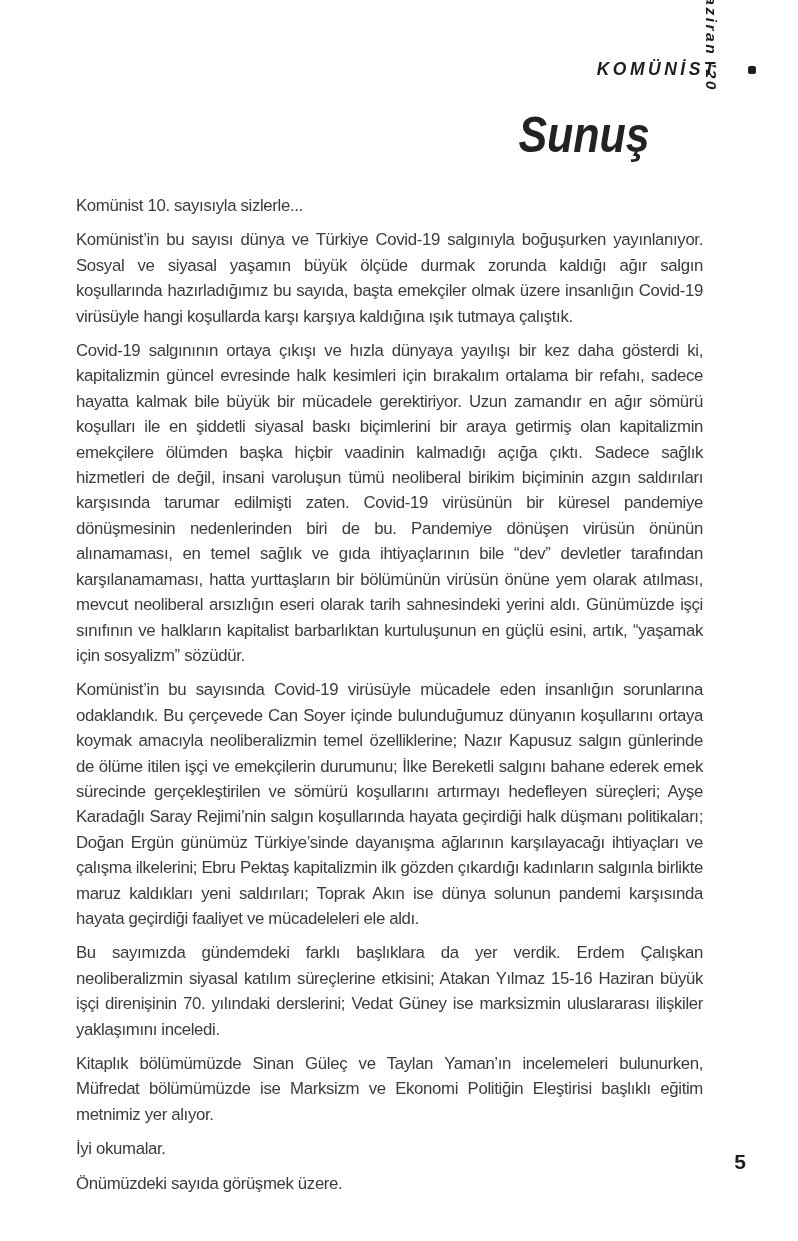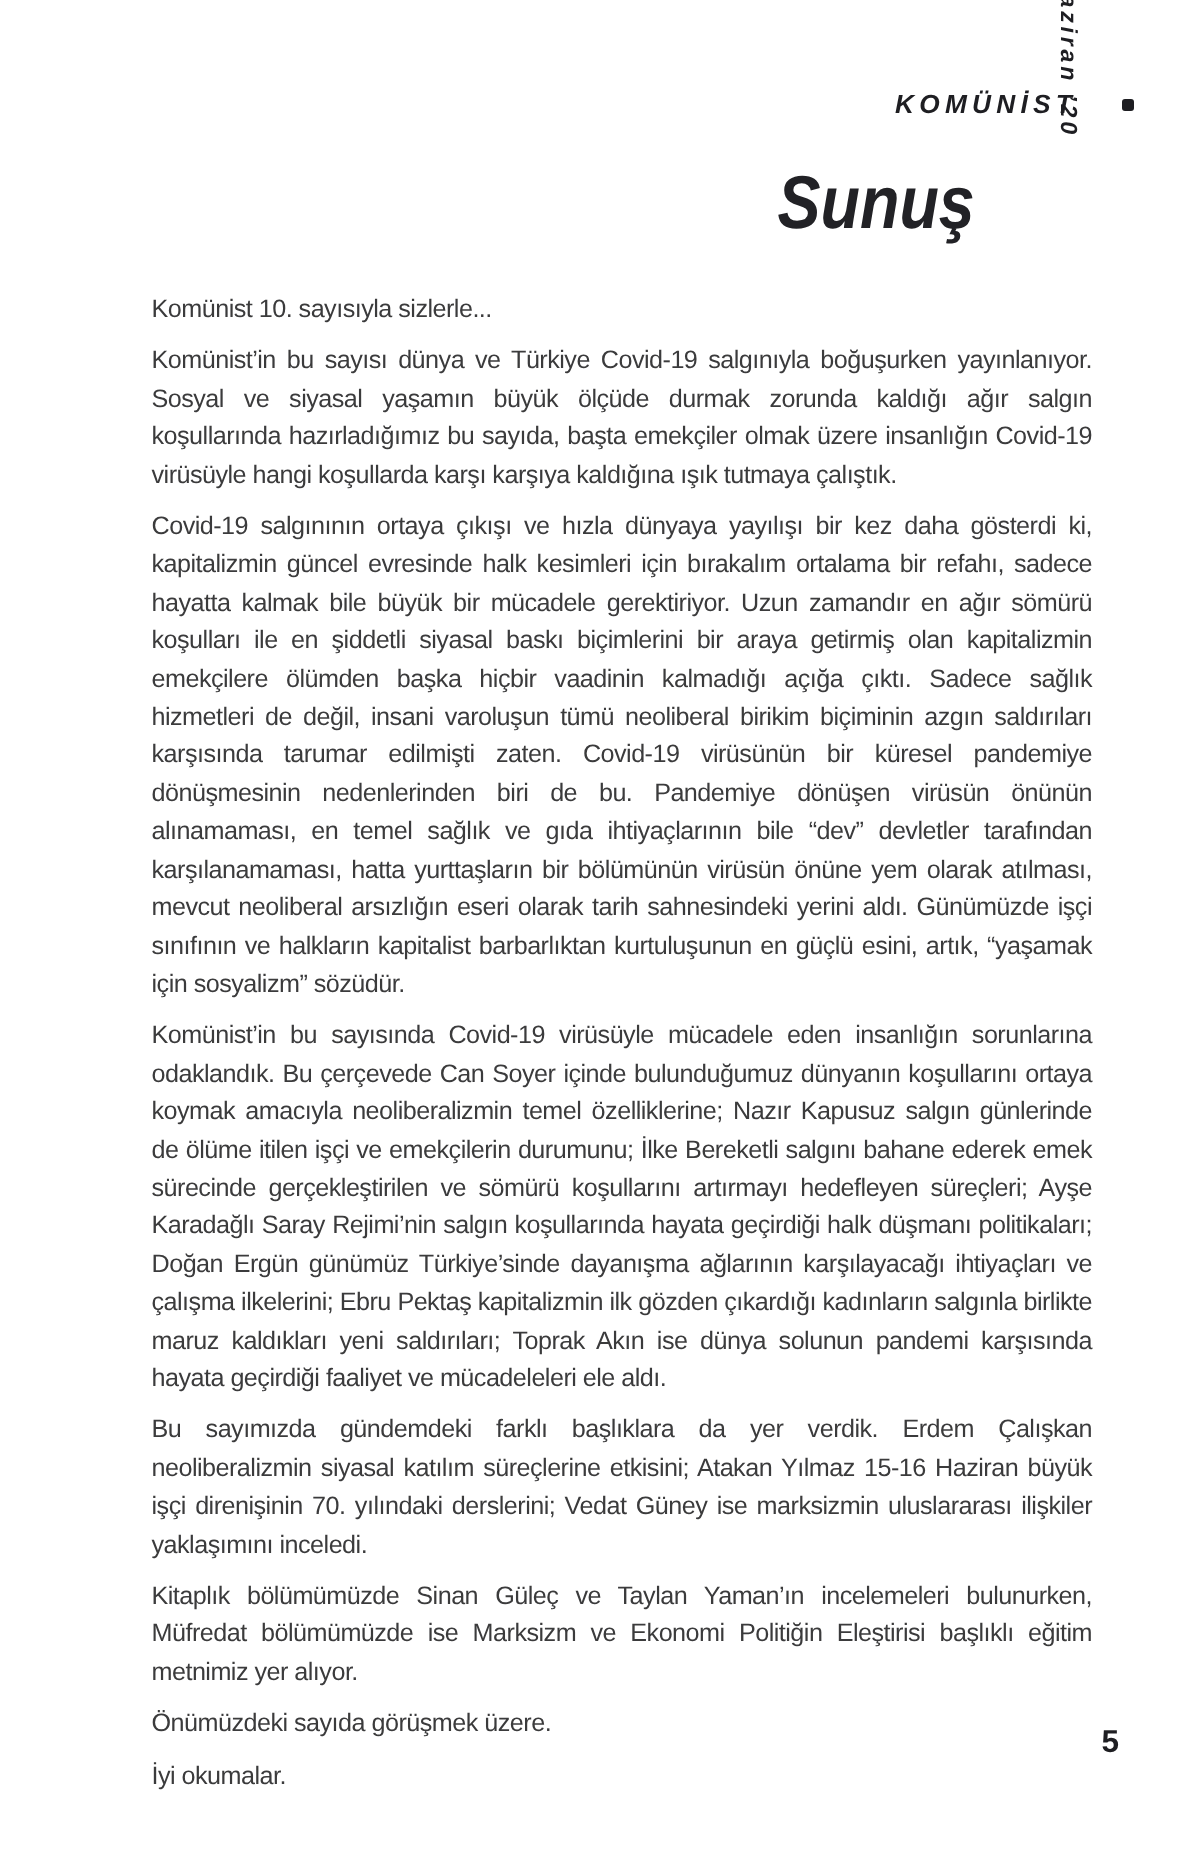--- a/index.html
+++ b/index.html
@@ -67,21 +67,21 @@
     line-height: 1;
     transform: scaleX(0.86);
     transform-origin: top right;
     white-space: nowrap;
   }
 
   
   .article {
     position: absolute;
     top: 193px;
-    left: 101px;
+    left: 76px;
     width: 627px;
     color: #3b3b3c;
     font-size: 16.8px;
     letter-spacing: -0.35px;
     line-height: 25.4px;
     text-align: justify;
   }
   .article p {
     margin: 0 0 9px 0;
   }
@@ -110,19 +110,19 @@
 
   <h1 class="page-title" style="margin:0;">Sunuş</h1>
 
   <div class="article">
     <p>Komünist 10. sayısıyla sizlerle...</p>
     <p>Komünist’in bu sayısı dünya ve Türkiye Covid-19 salgınıyla boğuşurken yayınlanıyor. Sosyal ve siyasal yaşamın büyük ölçüde durmak zorunda kaldığı ağır salgın koşullarında hazırladığımız bu sayıda, başta emekçiler olmak üzere insanlığın Covid-19 virüsüyle hangi koşullarda karşı karşıya kaldığına ışık tutmaya çalıştık.</p>
     <p>Covid-19 salgınının ortaya çıkışı ve hızla dünyaya yayılışı bir kez daha gösterdi ki, kapitalizmin güncel evresinde halk kesimleri için bırakalım ortalama bir refahı, sadece hayatta kalmak bile büyük bir mücadele gerektiriyor. Uzun zamandır en ağır sömürü koşulları ile en şiddetli siyasal baskı biçimlerini bir araya getirmiş olan kapitalizmin emekçilere ölümden başka hiçbir vaadinin kalmadığı açığa çıktı. Sadece sağlık hizmetleri de değil, insani varoluşun tümü neoliberal birikim biçiminin azgın saldırıları karşısında tarumar edilmişti zaten. Covid-19 virüsünün bir küresel pandemiye dönüşmesinin nedenlerinden biri de bu. Pandemiye dönüşen virüsün önünün alınamaması, en temel sağlık ve gıda ihtiyaçlarının bile “dev” devletler tarafından karşılanamaması, hatta yurttaşların bir bölümünün virüsün önüne yem olarak atılması, mevcut neoliberal arsızlığın eseri olarak tarih sahnesindeki yerini aldı. Günümüzde işçi sınıfının ve halkların kapitalist barbarlıktan kurtuluşunun en güçlü esini, artık, “yaşamak için sosyalizm” sözüdür.</p>
     <p>Komünist’in bu sayısında Covid-19 virüsüyle mücadele eden insanlığın sorunlarına odaklandık. Bu çerçevede Can Soyer içinde bulunduğumuz dünyanın koşullarını ortaya koymak amacıyla neoliberalizmin temel özelliklerine; Nazır Kapusuz salgın günlerinde de ölüme itilen işçi ve emekçilerin durumunu; İlke Bereketli salgını bahane ederek emek sürecinde gerçekleştirilen ve sömürü koşullarını artırmayı hedefleyen süreçleri; Ayşe Karadağlı Saray Rejimi’nin salgın koşullarında hayata geçirdiği halk düşmanı politikaları; Doğan Ergün günümüz Türkiye’sinde dayanışma ağlarının karşılayacağı ihtiyaçları ve çalışma ilkelerini; Ebru Pektaş kapitalizmin ilk gözden çıkardığı kadınların salgınla birlikte maruz kaldıkları yeni saldırıları; Toprak Akın ise dünya solunun pandemi karşısında hayata geçirdiği faaliyet ve mücadeleleri ele aldı.</p>
     <p>Bu sayımızda gündemdeki farklı başlıklara da yer verdik. Erdem Çalışkan neoliberalizmin siyasal katılım süreçlerine etkisini; Atakan Yılmaz 15-16 Haziran büyük işçi direnişinin 70. yılındaki derslerini; Vedat Güney ise marksizmin uluslararası ilişkiler yaklaşımını inceledi.</p>
     <p>Kitaplık bölümümüzde Sinan Güleç ve Taylan Yaman’ın incelemeleri bulunurken, Müfredat bölümümüzde ise Marksizm ve Ekonomi Politiğin Eleştirisi başlıklı eğitim metnimiz yer alıyor.</p>
+    <p>İyi okumalar.</p>
     <p>Önümüzdeki sayıda görüşmek üzere.</p>
-    <p>İyi okumalar.</p>
   </div>
 
   <div class="page-number">5</div>
 
 </div>
 
 </body></html>

